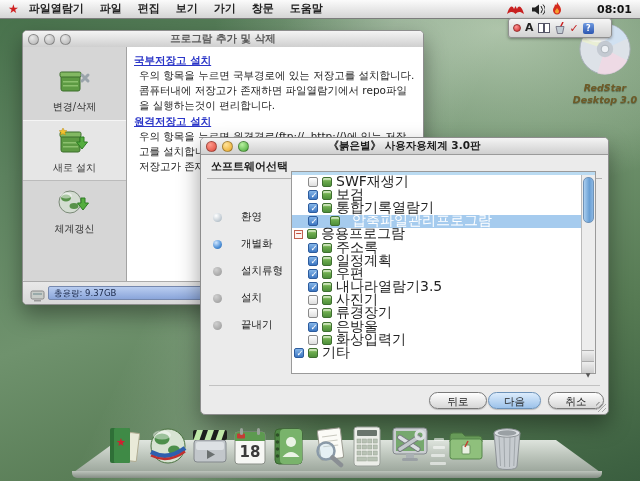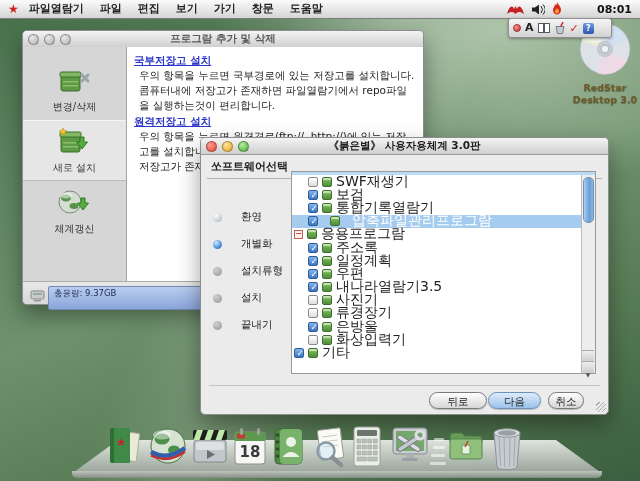--- a/index.html
+++ b/index.html
@@ -21,21 +21,21 @@
   
   .ime{position:absolute;left:508px;top:18px;width:94px;height:18px;z-index:41;
     background:linear-gradient(#f6f6f6,#d2d2d2);border:1px solid #909090;border-radius:3px;
     box-shadow:0 1px 3px rgba(0,0,0,.35);display:flex;align-items:center;gap:4px;padding:0 4px;}
   .ime-dot{width:6px;height:6px;border-radius:50%;background:radial-gradient(circle at 35% 30%,#f99,#c22);border:1px solid #933;}
   .ime-a{font-size:11px;font-weight:700;color:#222;line-height:16px;}
   .ime-chk{color:#c42020;font-size:11px;font-weight:700;}
   .ime-q{width:11px;height:11px;border-radius:2px;background:linear-gradient(#6f9ae0,#2c56b0);
     color:#fff;font-size:8px;font-weight:700;text-align:center;line-height:11px;}
   
-  .cdwrap{position:absolute;left:570px;top:22px;width:70px;text-align:center;z-index:5;}
+  .cdwrap{position:absolute;left:570px;top:22px;width:70px;text-align:center;z-index:5;font-style:italic;}
   .cdlabel{font-size:9.5px;font-weight:700;color:#6e5a26;text-shadow:0 1px 1px rgba(30,40,20,.45);line-height:1.25;}
   
   .window{position:absolute;background:#ebebeb;border:1px solid #8d8d8d;border-radius:5px;
     box-shadow:0 10px 22px rgba(0,0,0,.38);}
   .titlebar{position:absolute;left:0;top:0;right:0;height:16px;border-radius:4px 4px 0 0;
     background:linear-gradient(#f4f4f4,#cfcfcf);border-bottom:1px solid #9a9a9a;
     display:flex;align-items:center;}
   .tl{width:9px;height:9px;border-radius:50%;margin-left:5px;border:1px solid rgba(0,0,0,.3);}
   .tl.gray{background:radial-gradient(circle at 35% 30%,#e8e8e8,#b2b2b2);}
   .tl.red{background:radial-gradient(circle at 35% 30%,#ff9a8c,#df4a3c);}
@@ -49,21 +49,21 @@
   .sidebar{width:103px;background:#d6d6d6;border-right:1px solid #a3a3a3;border-radius:0 0 0 4px;
     padding-top:14px;display:flex;flex-direction:column;align-items:stretch;}
   .sbitem{display:flex;flex-direction:column;align-items:center;padding:7px 8px 6px;}
   .sbitem.sel{background:#e6e6e6;box-shadow:inset 0 1px 0 #f5f5f5, inset 0 -1px 0 #bbb;}
   .sblbl{font-size:10px;color:#333;margin-top:2px;}
   .w1content{flex:1;background:#fff;padding:5px 7px;overflow:hidden;}
   .c-link{font-size:10.5px;font-weight:700;color:#2b36c8;text-decoration:underline;margin-top:2px;}
   .c-line{font-size:10.5px;color:#222;padding-left:5px;line-height:1.42;}
   .w1status{position:absolute;left:0;right:0;bottom:0;height:22px;background:linear-gradient(#e8e8e8,#d8d8d8);
     border-top:1px solid #ababab;border-radius:0 0 4px 4px;}
-  .pbar{position:absolute;left:25px;top:4px;width:156px;height:24px;border:1px solid #7588ae;border-radius:2px;
+  .pbar{position:absolute;left:25px;top:4px;width:156px;height:14px;border:1px solid #7588ae;border-radius:2px;
     background:linear-gradient(#b9cdf0,#8aa5da);font-size:8.5px;color:#1c2a4a;line-height:13px;padding-left:5px;box-sizing:border-box;}
   .devicon{position:absolute;left:7px;top:5px;}
   
   #win2{left:200px;top:137px;width:407px;height:276px;}
   #win2 .wtitle{color:#1d1d1d;}
   .w2body{position:absolute;top:16px;bottom:0;left:0;right:0;}
   .sect{font-size:11px;font-weight:700;color:#222;padding:5px 0 0 10px;}
   .secthr{border:0;border-top:1px solid #b2b2b2;margin:4px 6px 0 6px;}
   .steps{position:absolute;left:12px;top:56px;width:76px;}
   .step{display:flex;align-items:center;gap:19px;margin-bottom:13px;}
@@ -101,21 +101,21 @@
   .sarr::after{color:#555;font-size:6px;line-height:11px;}
   .sarr.up::after{content:"▲";}.sarr.dn::after{content:"▼";}
   .btnhr{position:absolute;left:8px;right:8px;top:231px;border-top:1px solid #c2c2c2;}
   .btnrow{position:absolute;top:238px;left:0;right:0;height:18px;}
   .pill{position:absolute;height:17px;border-radius:9px;border:1px solid #7a7a7a;
     background:linear-gradient(#fefefe,#d6d6d6);font-size:10.5px;color:#222;text-align:center;
     line-height:16px;font-family:inherit;padding:0;box-shadow:0 1px 1px rgba(0,0,0,.2);}
   .pill.primary{background:linear-gradient(#dcecfc,#9cc2ea);border-color:#6d92b8;}
   #btn-back{left:228px;width:58px;}
   #btn-next{left:287px;width:53px;}
-  #btn-cancel{left:347px;width:36px;}
+  #btn-cancel{left:347px;width:56px;}
   .grip{position:absolute;right:2px;bottom:2px;width:10px;height:10px;
     background:repeating-linear-gradient(135deg,transparent 0 2px,#aaa 2px 3px);}
   
   .shelf{position:absolute;left:60px;top:438px;width:580px;height:34px;opacity:.95;
     background:linear-gradient(#eaeee9 0%,#c4cbc3 50%,#a0a9a0 100%);
     -webkit-clip-path:polygon(58px 2px,496px 2px,540px 34px,14px 34px);
     clip-path:polygon(58px 2px,496px 2px,540px 34px,14px 34px);z-index:10;}
   .shelf-front{position:absolute;left:72px;top:471px;width:530px;height:7px;z-index:10;
     background:linear-gradient(#bdc4bc,#848d84);border-radius:0 0 5px 5px;}
   .dicon{position:absolute;top:424px;z-index:20;}

